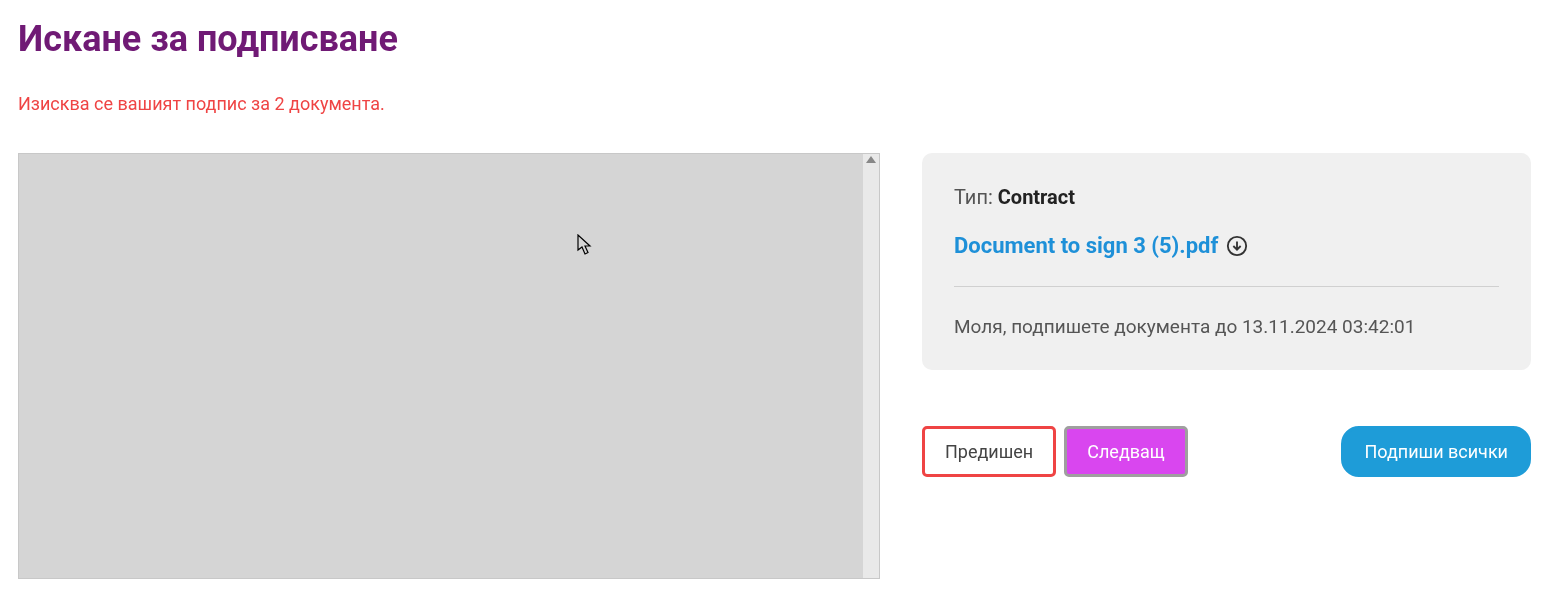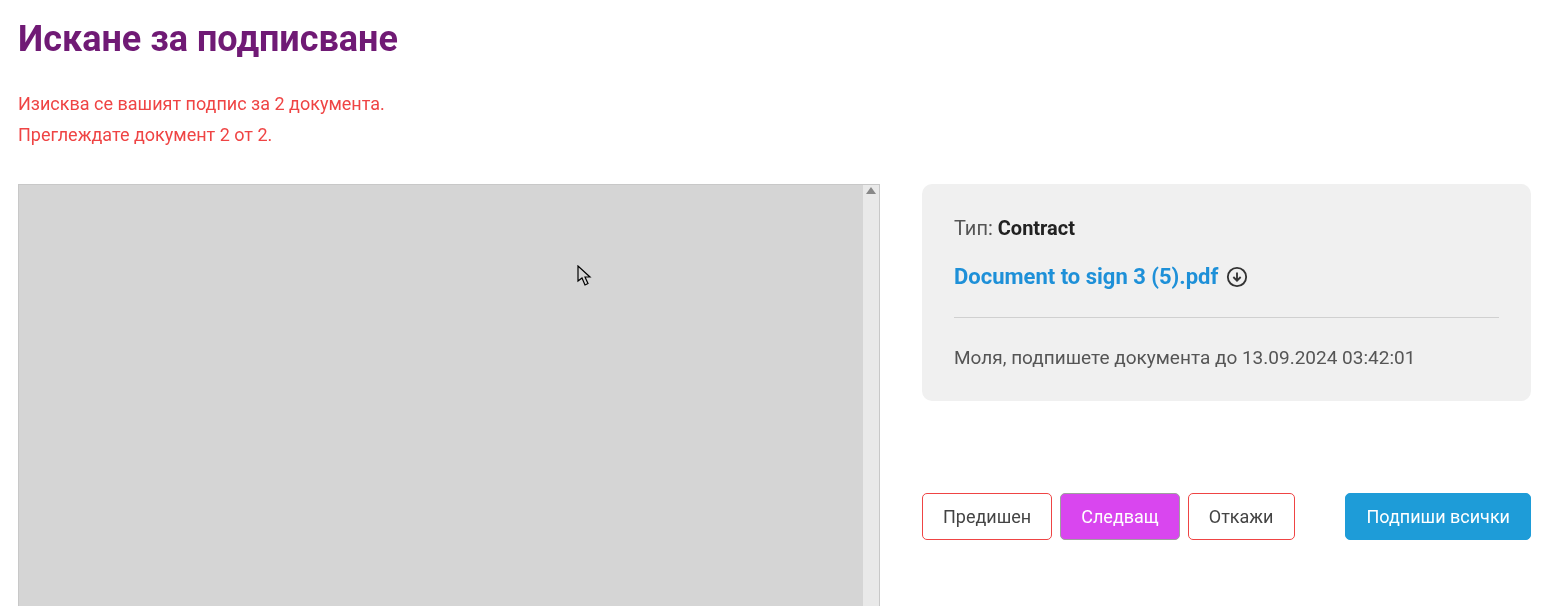--- a/index.html
+++ b/index.html
@@ -120,48 +120,47 @@
       color: #555;
     }
     .button-row {
       display: flex;
       gap: 8px;
     }
     .btn {
       padding: 12px 20px;
       font-size: 18px;
       border-radius: 5px;
-      border: 1px solid #ef4444;
+      border: 3px solid #ef4444;
       background: #ffffff;
       color: #444;
       cursor: pointer;
       font-family: inherit;
-      margin-top: 36px;
     }
     .btn-disabled {
       background: #d946ef;
       color: #ffffff;
       border-color: #9f9f9f;
       cursor: not-allowed;
     }
     .btn-primary {
       background: #1e9cd8;
       color: #ffffff;
       border-color: #1e9cd8;
       margin-left: auto;
+      border-radius: 18px;
     }
   </style>
 </head>
 <body>
 
 <div class="container">
   <h1 class="page-title">Искане за подписване</h1>
 
   <p class="description">Изисква се вашият подпис за 2 документа.</p>
-  <p class="description">Преглеждате документ 2 от 2.</p>
 
   <div class="content-row">
     <div class="preview-panel">
       <div class="scrollbar-track">
         <div class="scrollbar-arrow-up"></div>
       </div>
       <svg class="cursor" viewBox="0 0 16 22">
         <path d="M1 1 L1 16 L5 13 L8 20 L11 18.5 L8 12 L13 12 Z" fill="none" stroke="#000" stroke-width="1.2"></path>
       </svg>
     </div>
@@ -174,24 +173,23 @@
         <div class="doc-link-row">
           <a href="#" class="doc-link">Document to sign 3 (5).pdf</a>
           <span class="download-icon">
             <svg viewBox="0 0 24 24" fill="none" stroke="currentColor" stroke-width="2">
               <circle cx="12" cy="12" r="10"></circle>
               <path d="M12 7 L12 15 M8 12 L12 16 L16 12"></path>
             </svg>
           </span>
         </div>
         <div class="divider"></div>
-        <p class="deadline-text">Моля, подпишете документа до 13.09.2024 03:42:01</p>
+        <p class="deadline-text">Моля, подпишете документа до 13.11.2024 03:42:01</p>
       </div>
 
       <div class="button-row">
         <button class="btn">Предишен</button>
         <button class="btn btn-disabled">Следващ</button>
-        <button class="btn">Откажи</button>
         <button class="btn btn-primary">Подпиши всички</button>
       </div>
     </div>
   </div>
 </div>
 
 </body></html>

